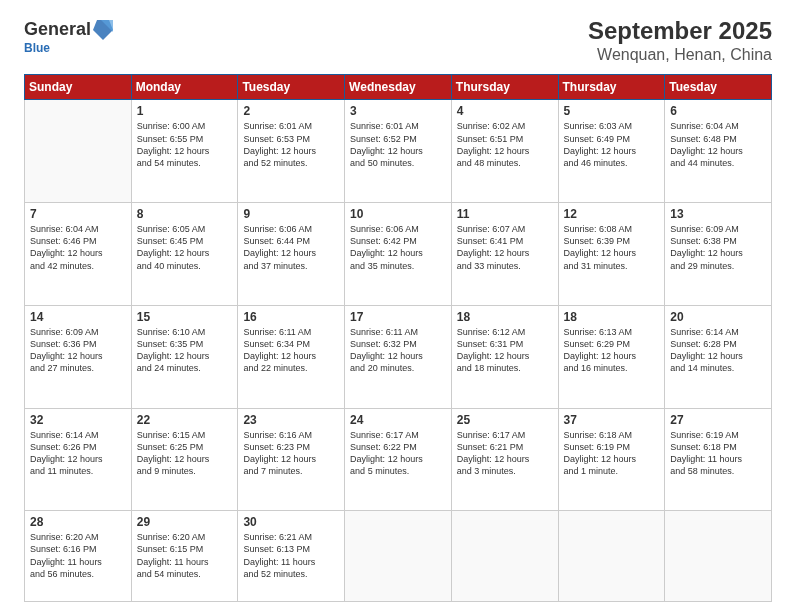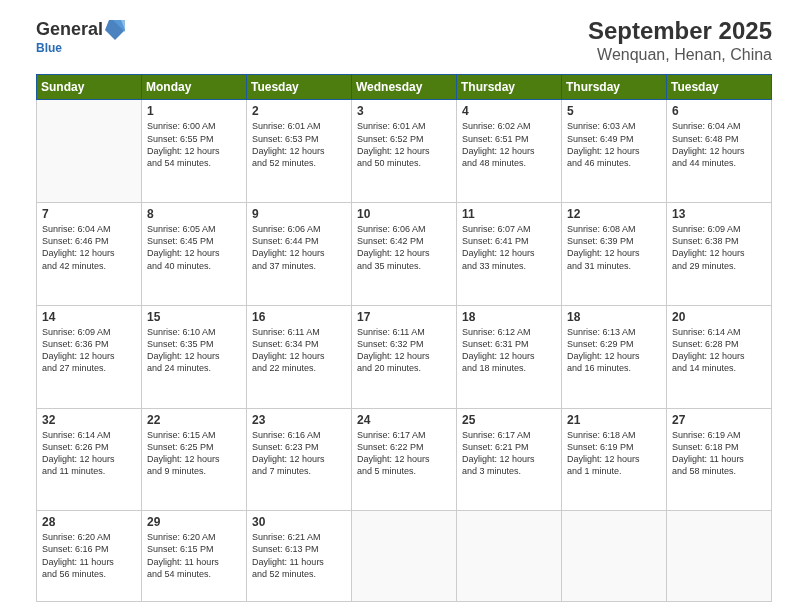--- a/index.html
+++ b/index.html
@@ -6,21 +6,21 @@
     body {
       width: 792px;
       height: 612px;
       background: #fff;
       font-family: Arial, sans-serif;
       overflow: hidden;
     }
     .page {
       width: 792px;
       height: 612px;
-      padding: 18px 20px 10px 36px;
+      padding: 18px 20px 10px 24px;
       display: flex;
       flex-direction: column;
     }
     .header {
       display: flex;
       align-items: flex-start;
       justify-content: space-between;
       margin-bottom: 10px;
     }
     .logo {
@@ -59,21 +59,21 @@
       margin-top: 2px;
     }
     .calendar {
       flex: 1;
       border: 1px solid #ccc;
       border-collapse: collapse;
       width: 100%;
       table-layout: fixed;
     }
     .calendar th {
-      background: #4d7c0f;
+      background: #b91c1c;
       color: #fff;
       font-size: 12px;
       font-weight: bold;
       padding: 5px 4px;
       text-align: left;
       border: 1px solid #1a5a9a;
     }
     .calendar td {
       border: 1px solid #ccc;
       vertical-align: top;
@@ -238,21 +238,21 @@
           </td>
           <td>
             <span class="day-number">24</span>
             <div class="day-info">Sunrise: 6:17 AM<br>Sunset: 6:22 PM<br>Daylight: 12 hours<br>and 5 minutes.</div>
           </td>
           <td>
             <span class="day-number">25</span>
             <div class="day-info">Sunrise: 6:17 AM<br>Sunset: 6:21 PM<br>Daylight: 12 hours<br>and 3 minutes.</div>
           </td>
           <td>
-            <span class="day-number">21</span>
+            <span class="day-number">37</span>
             <div class="day-info">Sunrise: 6:18 AM<br>Sunset: 6:19 PM<br>Daylight: 12 hours<br>and 1 minute.</div>
           </td>
           <td>
             <span class="day-number">27</span>
             <div class="day-info">Sunrise: 6:19 AM<br>Sunset: 6:18 PM<br>Daylight: 11 hours<br>and 58 minutes.</div>
           </td>
         </tr>
         <tr class="last-row">
           <td>
             <span class="day-number">28</span>

